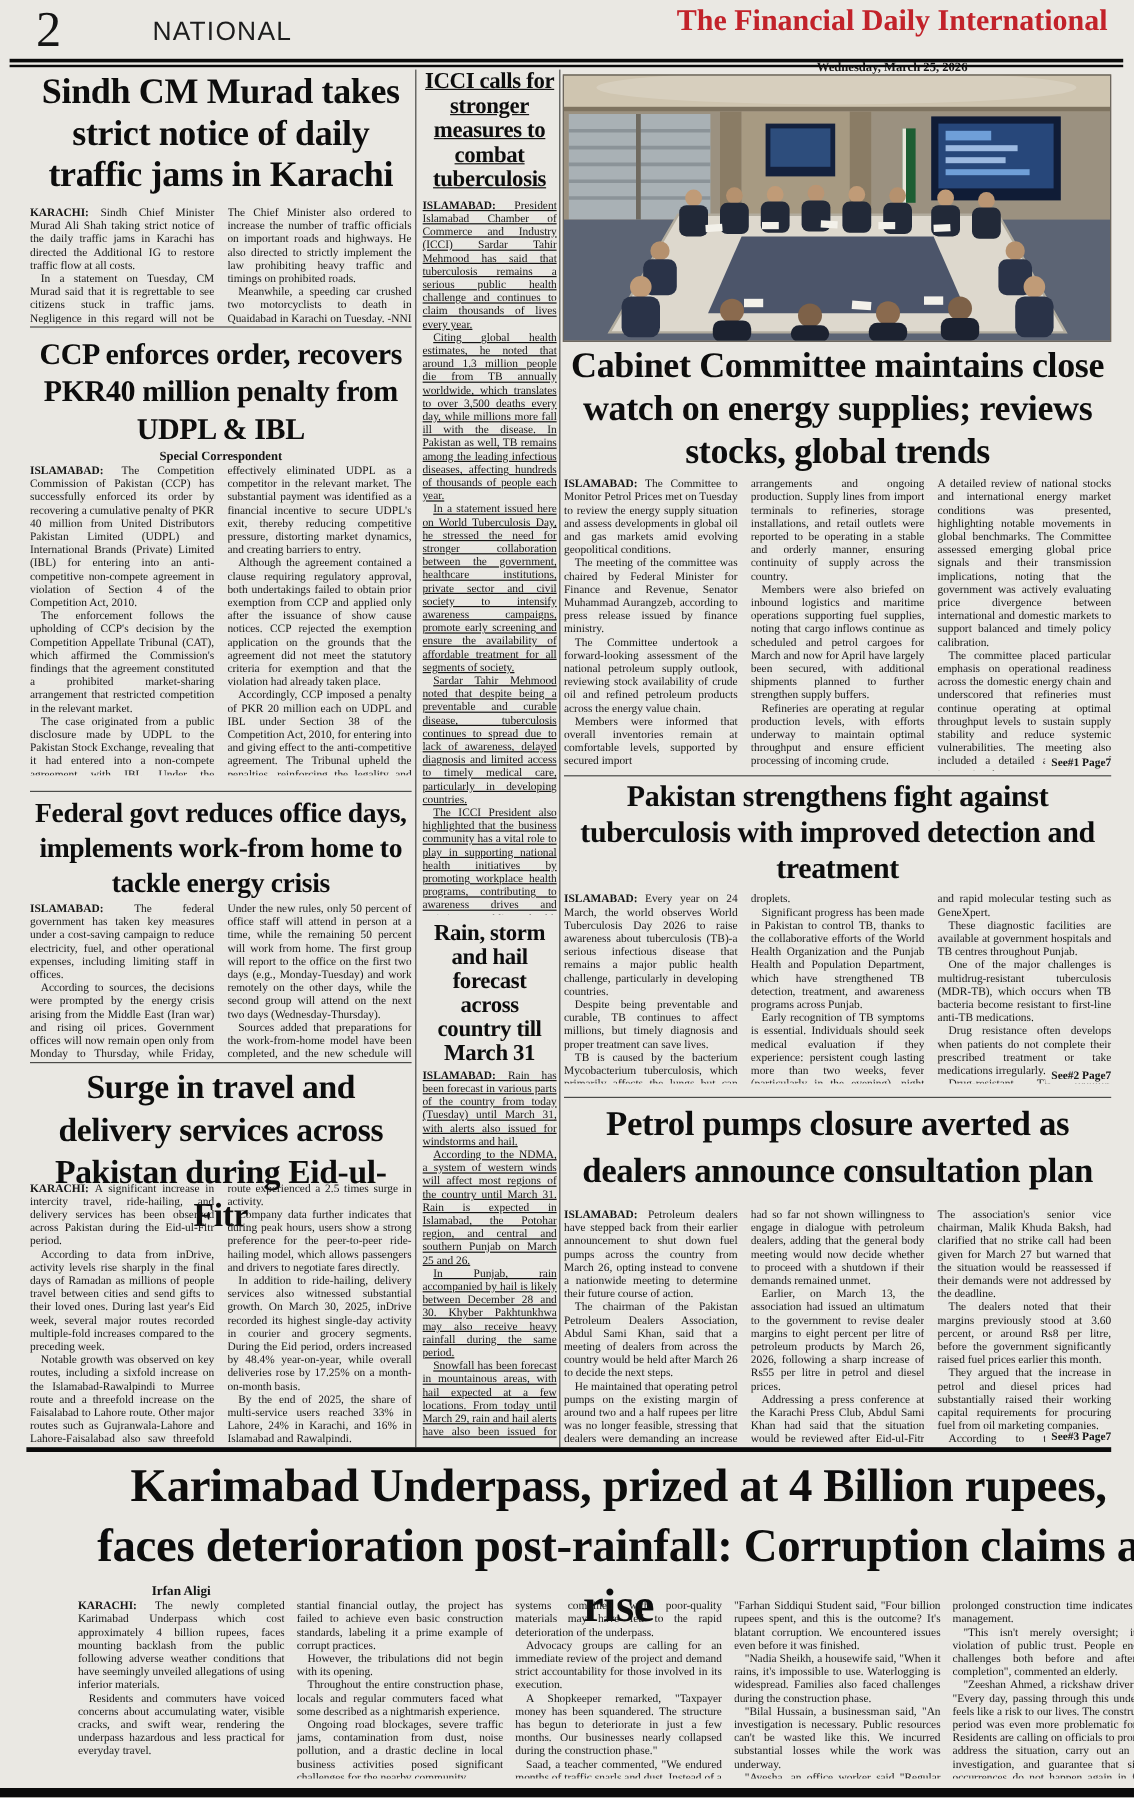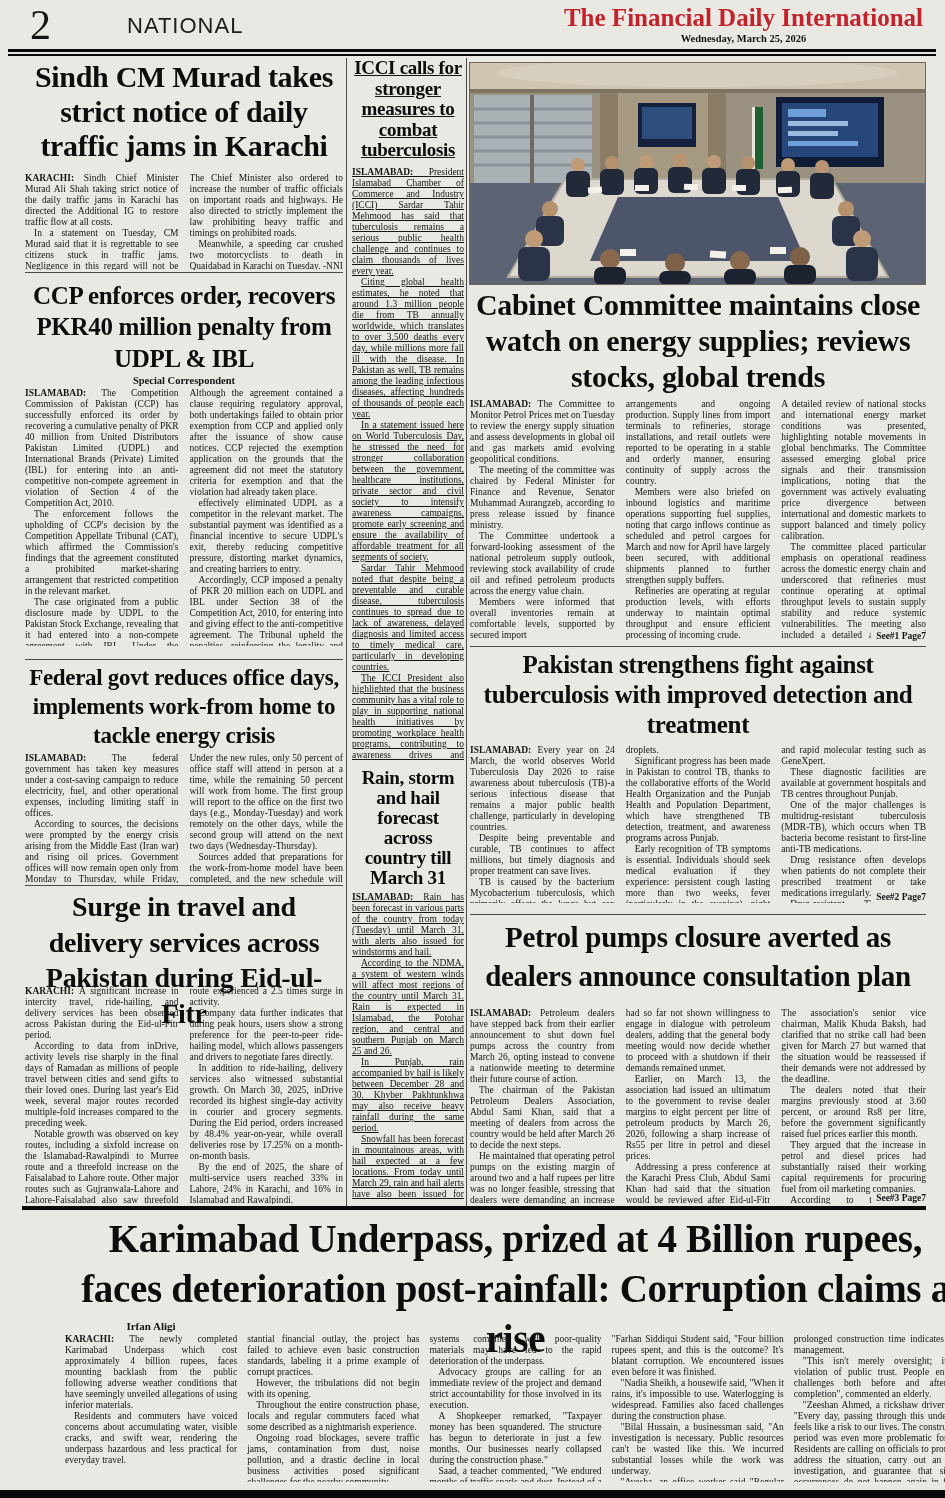--- a/index.html
+++ b/index.html
@@ -14,21 +14,21 @@
   .body p{margin:0;text-indent:9px;}
   .body p:first-child{text-indent:0;}
   .cols{display:flex;gap:11px;overflow:hidden;}
   .col{flex:1;position:relative;overflow:hidden;}
   .byline{font-weight:bold;text-align:center;font-size:10.5px;}
   .cont{position:absolute;right:0;bottom:0;font-weight:bold;font-size:9.5px;background:#eae8e3;padding-left:5px;}
   .vrule{position:absolute;width:1px;background:#4a4a48;}
   .hrule{position:absolute;height:1px;background:#4a4a48;}
   .thickrule{position:absolute;background:#0a0a0a;}
   #masthead-title{color:#c2222a;font-weight:bold;font-size:25px;line-height:1.0;}
-  #issue-date{font-weight:bold;font-size:10.5px;margin-top:3px;}
+  #issue-date{font-weight:bold;font-size:10.5px;margin-top:21px;}
   #page-number{font-size:42px;line-height:1;}
   #section-title{font-family:"Liberation Sans","DejaVu Sans",sans-serif;font-size:22px;letter-spacing:1px;color:#1d1d1d;}
   .photo-frame{border:1px solid #6d675e;overflow:hidden;background:#8d8474;}
 </style>
 </head>
 <body>
 
 <div class="abs" style="left:0;top:0;width:945px;height:56px;">
   <div class="abs" id="page-number" style="left:30px;top:4px;">2</div>
   <div class="abs" id="section-title" style="left:127px;top:13px;">NATIONAL</div>
@@ -61,22 +61,22 @@
 <article class="abs" style="left:25px;top:280px;width:318px;">
   <div class="hl" style="font-size:25px;line-height:1.25;height:95px;">CCP enforces order, recovers PKR40 million penalty from UDPL &amp; IBL</div>
   <div class="byline">Special Correspondent</div>
   <div class="cols" style="height:258px;margin-top:2px;">
     <div class="col body">
         <p><b>ISLAMABAD: </b>The Competition Commission of Pakistan (CCP) has successfully enforced its order by recovering a cumulative penalty of PKR 40 million from United Distributors Pakistan Limited (UDPL) and International Brands (Private) Limited (IBL) for entering into an anti-competitive non-compete agreement in violation of Section 4 of the Competition Act, 2010.</p>
         <p>The enforcement follows the upholding of CCP's decision by the Competition Appellate Tribunal (CAT), which affirmed the Commission's findings that the agreement constituted a prohibited market-sharing arrangement that restricted competition in the relevant market.</p>
         <p>The case originated from a public disclosure made by UDPL to the Pakistan Stock Exchange, revealing that it had entered into a non-compete agreement with IBL. Under the agreement, UDPL agreed not to distribute human pharmaceutical products in Pakistan for a period of three years in exchange for a payment of PKR 1.131 billion from IBL.</p>
       </div>
     <div class="col body">
+        <p>effectively eliminated UDPL as a competitor in the relevant market. The substantial payment was identified as a financial incentive to secure UDPL's exit, thereby reducing competitive pressure, distorting market dynamics, and creating barriers to entry.</p>
         <p>Although the agreement contained a clause requiring regulatory approval, both undertakings failed to obtain prior exemption from CCP and applied only after the issuance of show cause notices. CCP rejected the exemption application on the grounds that the agreement did not meet the statutory criteria for exemption and that the violation had already taken place.</p>
-        <p>effectively eliminated UDPL as a competitor in the relevant market. The substantial payment was identified as a financial incentive to secure UDPL's exit, thereby reducing competitive pressure, distorting market dynamics, and creating barriers to entry.</p>
         <p>Accordingly, CCP imposed a penalty of PKR 20 million each on UDPL and IBL under Section 38 of the Competition Act, 2010, for entering into and giving effect to the anti-competitive agreement. The Tribunal upheld the penalties, reinforcing the legality and soundness of the CCP's enforcement action.</p>
       </div>
   </div>
 </article>
 <div class="hrule" style="left:25px;top:659px;width:318px;"></div>
 
 <article class="abs" style="left:25px;top:664px;width:318px;">
   <div class="hl" style="font-size:23px;line-height:1.25;height:85px;">Federal govt reduces office days, implements work-from home to tackle energy crisis</div>
   <div class="cols" style="height:130px;margin-top:4px;">
     <div class="col body">

